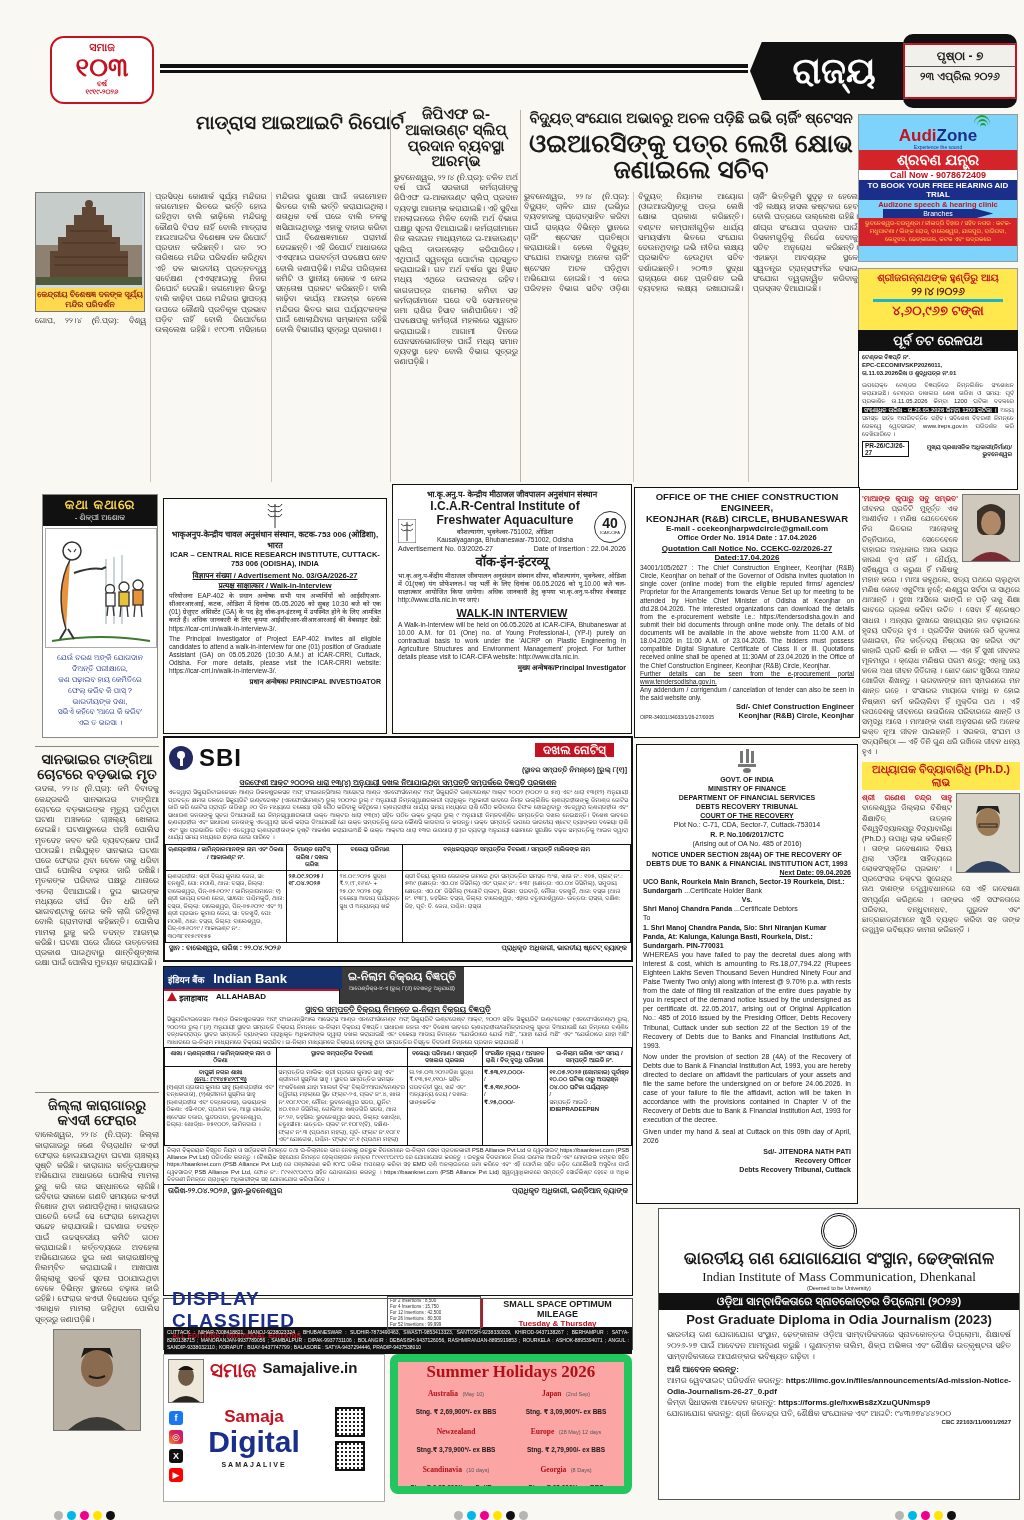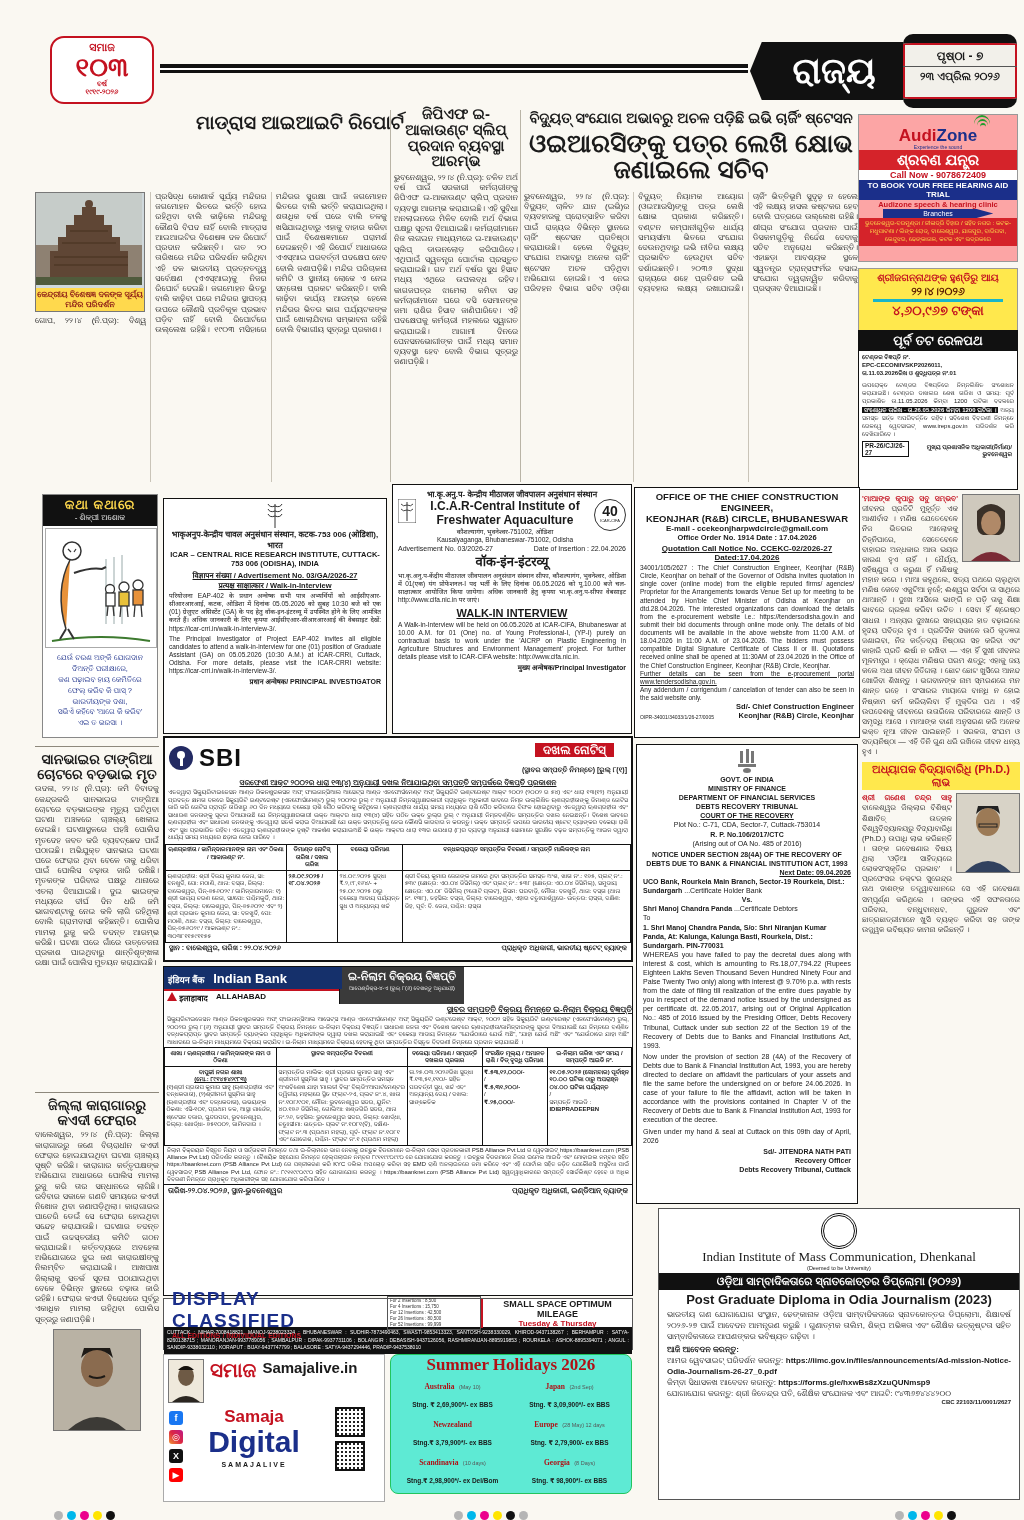--- a/index.html
+++ b/index.html
@@ -27,21 +27,21 @@
      box-shadow:0 0 0 2px #c41220 inset;text-align:center;padding-top:6px;}
   .page-box .pl{font-size:12px;font-weight:bold;}
   .page-box .dt{font-size:11px;font-weight:bold;border-top:1px solid #555;margin-top:3px;padding-top:3px;}
   
   .kicker{font-weight:bold;}
   .headline{font-weight:bold;line-height:1.05;}
   
   .news-fig{float:left;width:108px;margin:2px 8px 4px 0;border:1px solid #777;background:#cfd8dc;}
   .fig-cap{background:#ffd94d;color:#8a1616;font-size:8px;font-weight:bold;text-align:center;padding:2px 1px;line-height:1.2;}
   
-  .audi{border:1px solid #999;background:#fca5a5;overflow:hidden;}
+  .audi{border:1px solid #999;background:#7dd3fc;overflow:hidden;}
   .audi .brand{text-align:center;font-weight:bold;font-size:17px;padding-top:12px;line-height:1;}
   .audi .brand .a{color:#c41220;} .audi .brand .z{color:#1b2f8a;}
   .audi .tag{text-align:center;font-size:5px;color:#1b2f8a;}
   .audi .prod{background:#d5232a;color:#fff;font-weight:bold;text-align:center;font-size:15px;padding:1px 0;}
   .audi .call{color:#c41220;font-weight:bold;text-align:center;font-size:9px;background:#fff;}
   .audi .offer{background:#1b2f8a;color:#fff;font-weight:bold;text-align:center;font-size:8px;padding:1px 2px;}
   .audi .clinic{color:#c41220;font-weight:bold;text-align:center;font-size:7.5px;}
   .audi .branches-lbl{background:#1b2f8a;color:#fff;font-size:7px;text-align:center;width:70%;margin:0 auto;
        clip-path:polygon(0 0,85% 0,100% 50%,85% 100%,0 100%);padding:1px 0;}
   .audi .branches{background:#d5232a;color:#ffe34d;font-size:6px;text-align:center;padding:2px 3px 3px;line-height:1.3;}
@@ -101,21 +101,21 @@
   
   .sd{border:1px solid #aaa;background:#fff;padding:4px;}
   .sd .site{font-size:15px;font-weight:bold;}
   .sd .l1{color:#c41220;font-weight:bold;font-size:17px;}
   .sd .l2{color:#1b2f8a;font-weight:bold;font-size:30px;line-height:1;}
   .soc{width:14px;height:14px;border-radius:3px;display:inline-block;margin:1px;color:#fff;font-size:9px;font-weight:bold;text-align:center;line-height:14px;}
   .qr{width:26px;height:26px;background:
       repeating-linear-gradient(0deg,#111 0 2px,#fff 2px 4px),
       repeating-linear-gradient(90deg,#111 0 2px,#fff 2px 4px);background-blend-mode:screen;border:2px solid #111;display:inline-block;}
   
-  .hol{border:1px solid #22c55e;border-radius:8px;background:#5eead4;overflow:hidden;}
+  .hol{border:8px solid #22c55e;border-radius:8px;background:#fca5a5;overflow:hidden;}
   .hol .t{color:#b01116;font-weight:bold;font-size:17px;text-align:center;font-family:"Liberation Serif",serif;}
   .hol-grid{display:grid;grid-template-columns:1fr 1fr;gap:0 6px;padding:0 6px;}
   .hol-grid .dest{color:#b01116;font-weight:bold;font-size:7.5px;font-family:"Liberation Serif",serif;}
   .hol-grid .note{color:#555;font-size:5.5px;}
   .hol-grid .price{font-size:6.5px;font-weight:bold;}
   
   .iimc{border:1px solid #555;background:#fff;text-align:center;padding:4px 8px;}
   .iimc .ring{width:30px;height:30px;border:3px double #111;border-radius:50%;margin:0 auto;}
   .iimc .od{font-size:17px;font-weight:bold;}
   .iimc .en{font-family:"Liberation Serif",serif;font-size:13px;}
@@ -301,21 +301,21 @@
     <div class="ctr" style="font-size:7.5px;font-weight:bold;">ICAR – CENTRAL RICE RESEARCH INSTITUTE, CUTTACK-753 006 (ODISHA), INDIA</div>
     <div class="ctr u" style="font-size:7.5px;font-weight:bold;margin-top:2px;">विज्ञापन संख्या / Advertisement No. 03/GA/2026-27</div>
     <div class="ctr u" style="font-size:7.5px;font-weight:bold;">प्रत्यक्ष साक्षात्कार / Walk-in-Interview</div>
     <div class="xs jt" style="margin-top:2px;">परियोजना EAP-402 के प्रधान अन्वेष्क सभी पात्र अभ्यर्थियों को आईसीएआर-सीआरआरआई, कटक, ओडिशा में दिनांक 05.05.2026 को सुबह 10:30 बजे को एक (01) ग्रेजुएट असिस्टेंट (GA) के पद हेतु वॉक-इन-इंटरव्यू में उपस्थित होने के लिए आमंत्रित करते हैं। अधिक जानकारी के लिए कृपया आईसीएआर-सीआरआरआई की वेबसाइट देखें: https://icar-crri.in/walk-in-interview-3/.</div>
     <div class="xs jt" style="margin-top:2px;">The Principal Investigator of Project EAP-402 invites all eligible candidates to attend a walk-in-interview for one (01) position of Graduate Assistant (GA) on 05.05.2026 (10:30 A.M.) at ICAR-CRRI, Cuttack, Odisha. For more details, please visit the ICAR-CRRI website: https://icar-crri.in/walk-in-interview-3/.</div>
     <div style="font-size:7px;font-weight:bold;text-align:right;margin-top:2px;">प्रधान अन्वेषक/ PRINCIPAL INVESTIGATOR</div>
   </div>
 
   <div class="blk b1" style="left:392px;top:484px;width:240px;height:250px;padding:3px 5px;">
     <div class="ctr" style="font-size:8px;font-weight:bold;">भा.कृ.अनु.प- केन्द्रीय मीठाजल जीवपालन अनुसंधान संस्थान</div>
-    <div style="display:flex;align-items:flex-start;gap:4px;">
+    <div style="display:flex;align-items:flex-end;gap:4px;">
       <svg viewBox="0 0 18 24" width="18" height="24">
         <rect width="18" height="24" fill="#fff" stroke="#333" stroke-width="0.8"></rect>
         <line x1="9" y1="3" x2="9" y2="22" stroke="#333" stroke-width="1"></line>
         <path d="M9,6 q-4,2 -6,-1 M9,6 q4,2 6,-1 M9,11 q-4,2 -6,-1 M9,11 q4,2 6,-1" stroke="#333" fill="none" stroke-width="0.9"></path>
       </svg>
       <div style="flex:1;text-align:center;">
         <div style="font-size:12px;font-weight:bold;color:#1a1a1a;">I.C.A.R-Central Institute of Freshwater Aquaculture</div>
         <div style="font-size:6.5px;">कौशल्यागंग, भुवनेश्वर-751002, ओडिशा</div>
         <div style="font-size:6.5px;">Kausalyaganga, Bhubaneswar-751002, Odisha</div>
       </div>
@@ -455,21 +455,21 @@
         <div class="ib-alla">
           <span><span class="flag-tri"></span> <span>इलाहाबाद</span></span>
           <span>ALLAHABAD</span>
         </div>
       </div>
       <div class="ib-enotice">
         <span>ଇ-ନିଲାମ ବିକ୍ରୟ ବିଜ୍ଞପ୍ତି</span>
         <span class="s">ଆପେଣ୍ଡିକ୍ସ-୪-ଏ (ରୁଲ୍ ୮(୬) ଦେଖନ୍ତୁ ଅନୁଯାୟୀ)</span>
       </div>
     </div>
-    <div class="ctr u" style="font-size:8px;font-weight:bold;margin-top:1px;text-align:right;">ସ୍ଥାବର ସମ୍ପତ୍ତି ବିକ୍ରୟ ନିମନ୍ତେ ଇ-ନିଲାମ ବିକ୍ରୟ ବିଜ୍ଞପ୍ତି</div>
+    <div class="ctr u" style="font-size:8px;font-weight:bold;margin-top:1px;">ସ୍ଥାବର ସମ୍ପତ୍ତି ବିକ୍ରୟ ନିମନ୍ତେ ଇ-ନିଲାମ ବିକ୍ରୟ ବିଜ୍ଞପ୍ତି</div>
     <div class="xs jt" style="padding:1px 3px;font-size:6px;">ସିକ୍ୟୁରିଟାଇଜେସନ ଆଣ୍ଡ ରିକନଷ୍ଟ୍ରକସନ ଅଫ୍ ଫାଇନାନ୍ସିଆଲ ଆସେଟ୍ସ ଆଣ୍ଡ ଏନଫୋର୍ସମେଣ୍ଟ ଅଫ୍ ସିକ୍ୟୁରିଟି ଇଣ୍ଟରେଷ୍ଟ ଆକ୍ଟ, ୨୦୦୨ ସହିତ ସିକ୍ୟୁରିଟି ଇଣ୍ଟରେଷ୍ଟ (ଏନଫୋର୍ସମେଣ୍ଟ) ରୁଲ୍, ୨୦୦୨ର ରୁଲ୍ ୮(୬) ଅନୁଯାୟୀ ସ୍ଥାବର ସମ୍ପତ୍ତି ବିକ୍ରୟ ନିମନ୍ତେ ଇ-ନିଲାମ ବିକ୍ରୟ ବିଜ୍ଞପ୍ତି। ସାଧାରଣ ଜନତା ଏବଂ ବିଶେଷ ଭାବରେ ଋଣଗ୍ରହୀତା/ଜାମିନ୍‌ଦାରଙ୍କୁ ସୂଚନା ଦିଆଯାଉଛି ଯେ ନିମ୍ନରେ ବର୍ଣ୍ଣିତ ବନ୍ଧକପ୍ରାପ୍ତ ସ୍ଥାବର ସମ୍ପତ୍ତି ବ୍ୟାଙ୍କର ପ୍ରାଧିକୃତ ଅଧିକାରୀଙ୍କ ଦ୍ୱାରା ଦଖଲ କରାଯାଇଛି ଏବଂ ବକେୟା ଆଦାୟ ନିମନ୍ତେ "ଯେଉଁଠାରେ ଯେଉଁ ଅଛି", "ଯାହା ଯେଉଁ ଅଛି" ଏବଂ "ଯେଉଁଠାରେ ଯାହା ଅଛି" ଆଧାରରେ ଇ-ନିଲାମ ମାଧ୍ୟମରେ ବିକ୍ରୟ କରାଯିବ। ଇ-ନିଲାମ ମାଧ୍ୟମରେ ବିକ୍ରୟ ହେବାକୁ ଥିବା ସମ୍ପତ୍ତିର ବିସ୍ତୃତ ବିବରଣୀ ନିମ୍ନରେ ପ୍ରଦାନ କରାଯାଇଛି ।</div>
     <table class="nt">
       <tbody>
           <tr>
         <th style="width:24%;">ଶାଖା / ଋଣଗ୍ରହୀତା / ଜାମିନ୍‌ଦାରଙ୍କ ନାମ ଓ ଠିକଣା</th>
         <th style="width:28%;">ସ୍ଥାବର ସମ୍ପତ୍ତିର ବିବରଣୀ</th>
         <th style="width:16%;">ବକେୟା ପରିମାଣ / ସମ୍ପତ୍ତି ଦଖଲର ପ୍ରକାର</th>
         <th style="width:14%;">ସଂରକ୍ଷିତ ମୂଲ୍ୟ / ଅମାନତ ରାଶି / ବିଡ୍ ବୃଦ୍ଧି ପରିମାଣ</th>
         <th>ଇ-ନିଲାମ ତାରିଖ ଏବଂ ସମୟ / ସମ୍ପତ୍ତି ଆଇଡି ନଂ.</th>
       </tr>
@@ -612,20 +612,21 @@
         <div style="text-align:center;line-height:1.15;margin-bottom:1px;">
          <span class="note"></span><br>
         
       </div>
       </div>
 
   </div>
 
   <div class="blk iimc" style="left:658px;top:1208px;width:362px;height:292px;">
     <div class="ring"></div>
+    <div class="od">ଭାରତୀୟ ଗଣ ଯୋଗାଯୋଗ ସଂସ୍ଥାନ, ଢେଙ୍କାନାଳ</div>
     <div class="en">Indian Institute of Mass Communication, Dhenkanal</div>
     <div class="deemed">(Deemed to be University)</div>
     <div class="bar">ଓଡ଼ିଆ ସାମ୍ବାଦିକତାରେ ସ୍ନାତକୋତ୍ତର ଡିପ୍ଲୋମା (୨୦୨୬)</div>
     <div class="sub">Post Graduate Diploma in Odia Journalism (2023)</div>
     <div class="bd">ଭାରତୀୟ ଗଣ ଯୋଗାଯୋଗ ସଂସ୍ଥାନ, ଢେଙ୍କାନାଳ ଓଡ଼ିଆ ସାମ୍ବାଦିକତାରେ ସ୍ନାତକୋତ୍ତର ଡିପ୍ଲୋମା, ଶିକ୍ଷାବର୍ଷ ୨୦୨୬-୨୭ ପାଇଁ ଆବେଦନ ଆମନ୍ତ୍ରଣ କରୁଛି । ଗୁଣାତ୍ମକ ତାଲିମ, ଶିଳ୍ପ ଅଭିଜ୍ଞତା ଏବଂ ଶୈକ୍ଷିକ ଉତ୍କୃଷ୍ଟତା ସହିତ ସାମ୍ବାଦିକତାରେ ଆପଣଙ୍କର ଭବିଷ୍ୟତ ଗଢ଼ିବା ।</div>
     <div class="bd" style="">
       <span style="font-weight:bold;">ଆଜି ଆବେଦନ କରନ୍ତୁ:</span><br>
       <span>ଆମର ୱେବସାଇଟ୍ ପରିଦର୍ଶନ କରନ୍ତୁ:</span>
       <span class="lk">https://iimc.gov.in/files/announcements/Ad-mission-Notice-Odia-Journalism-26-27_0.pdf</span><br>
       <span>କିମ୍ବା ସିଧାସଳଖ ଆବେଦନ କରନ୍ତୁ:</span>

